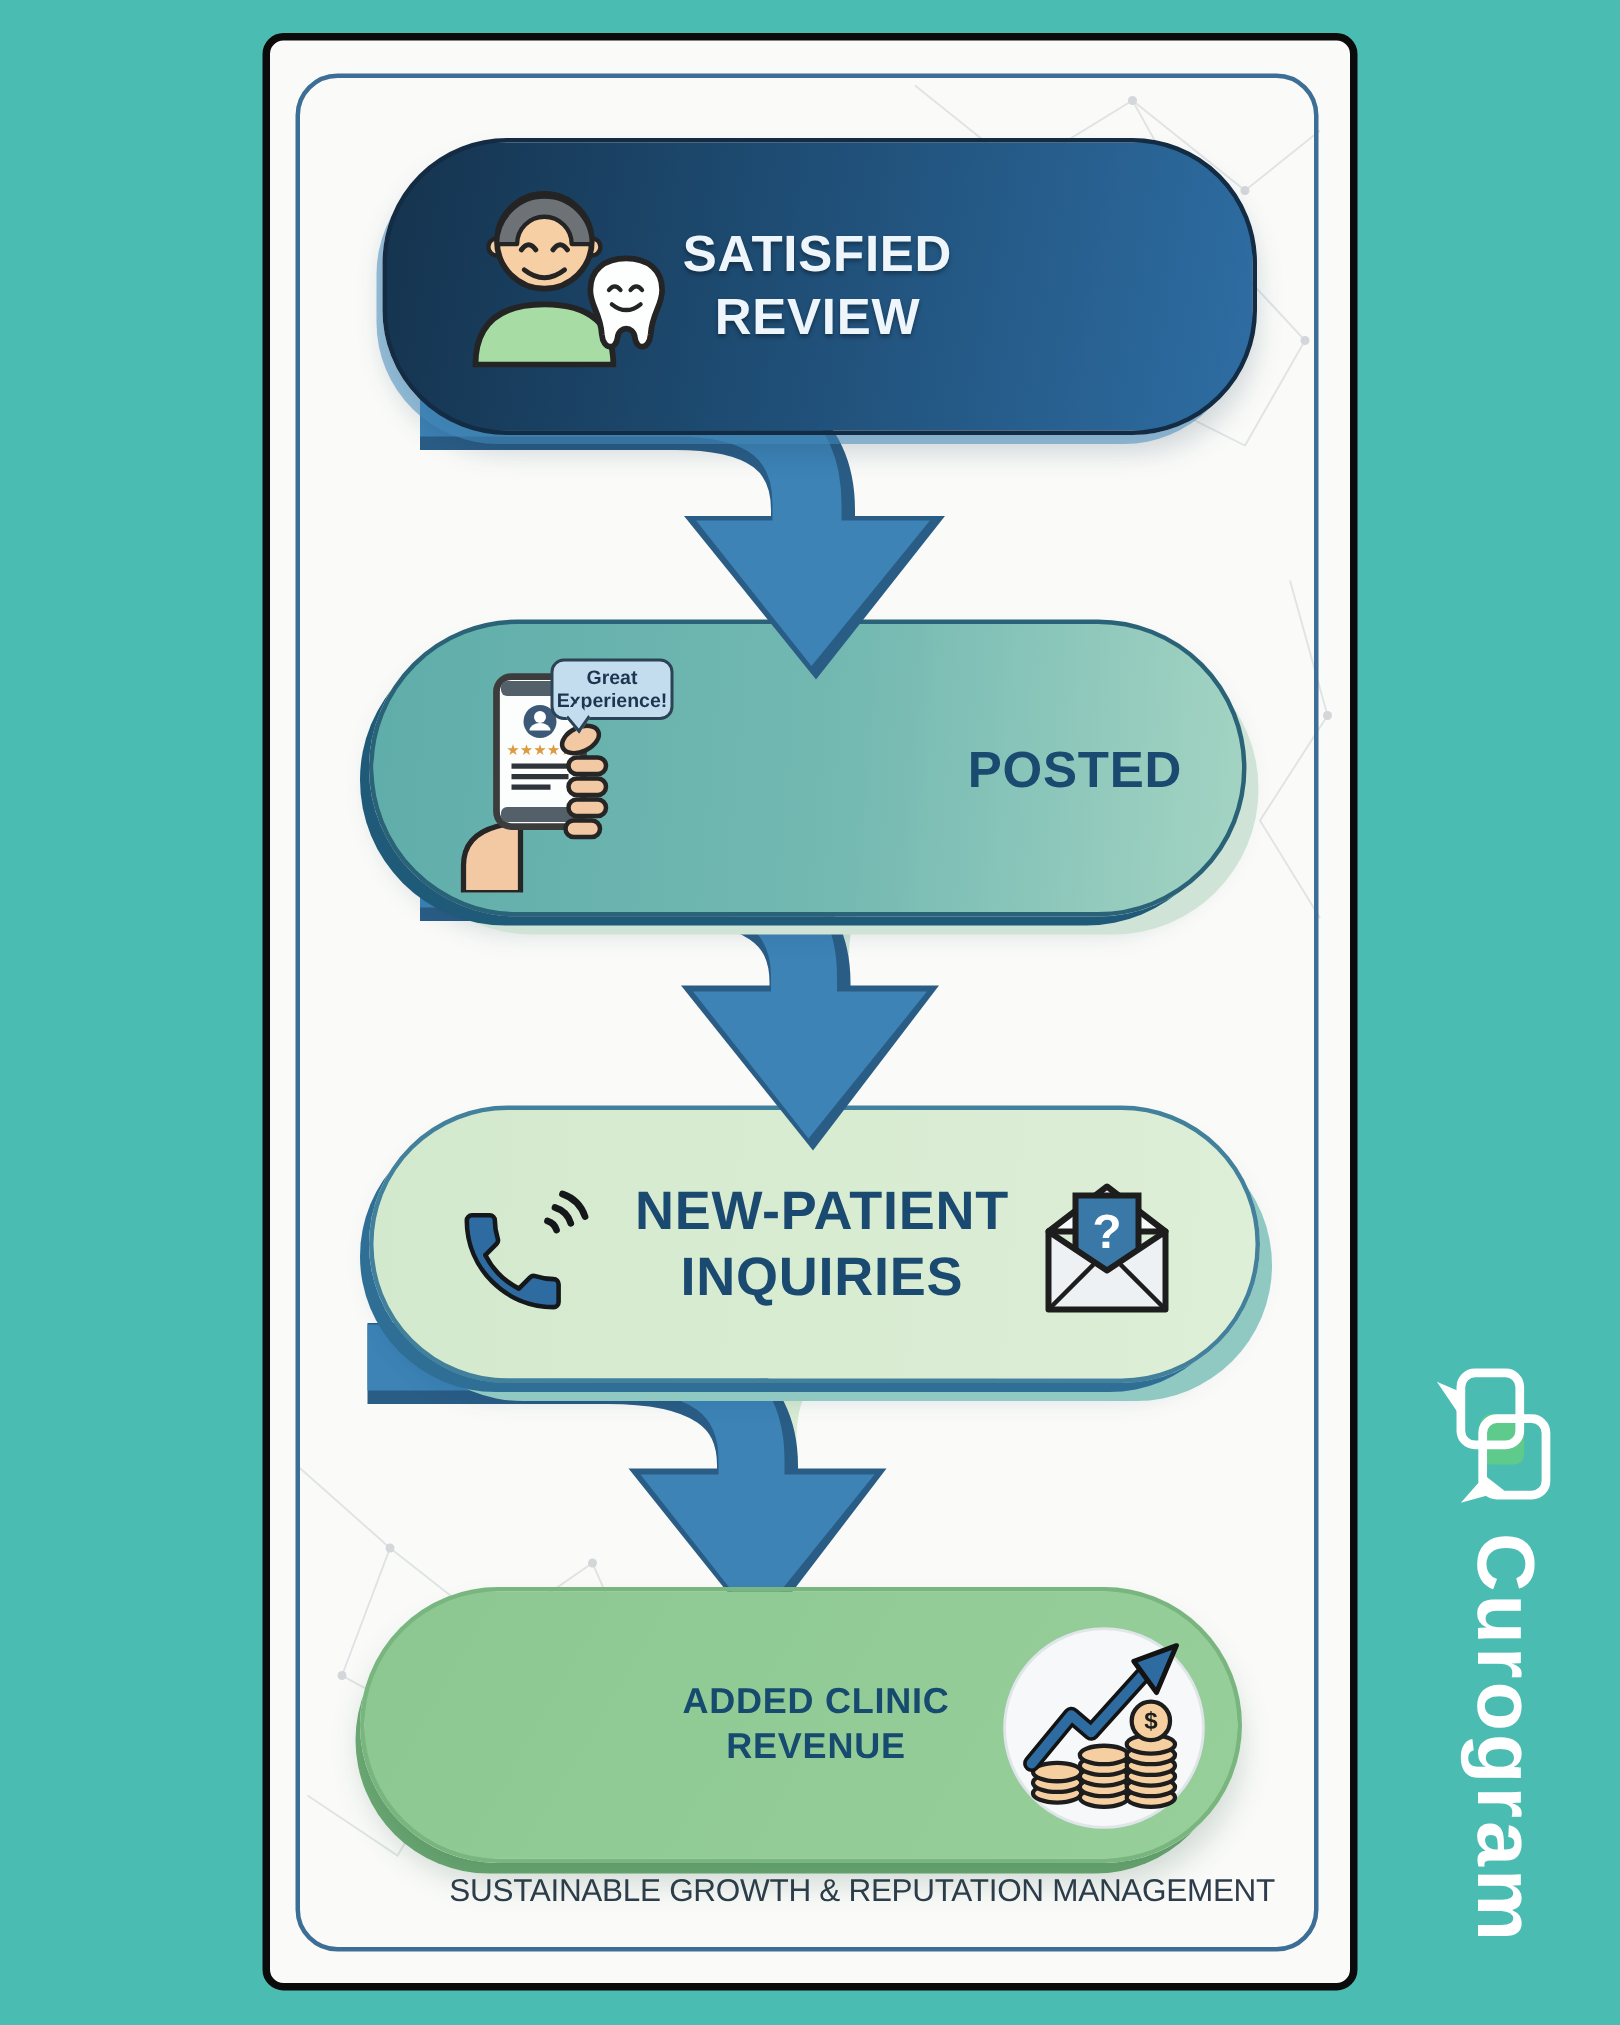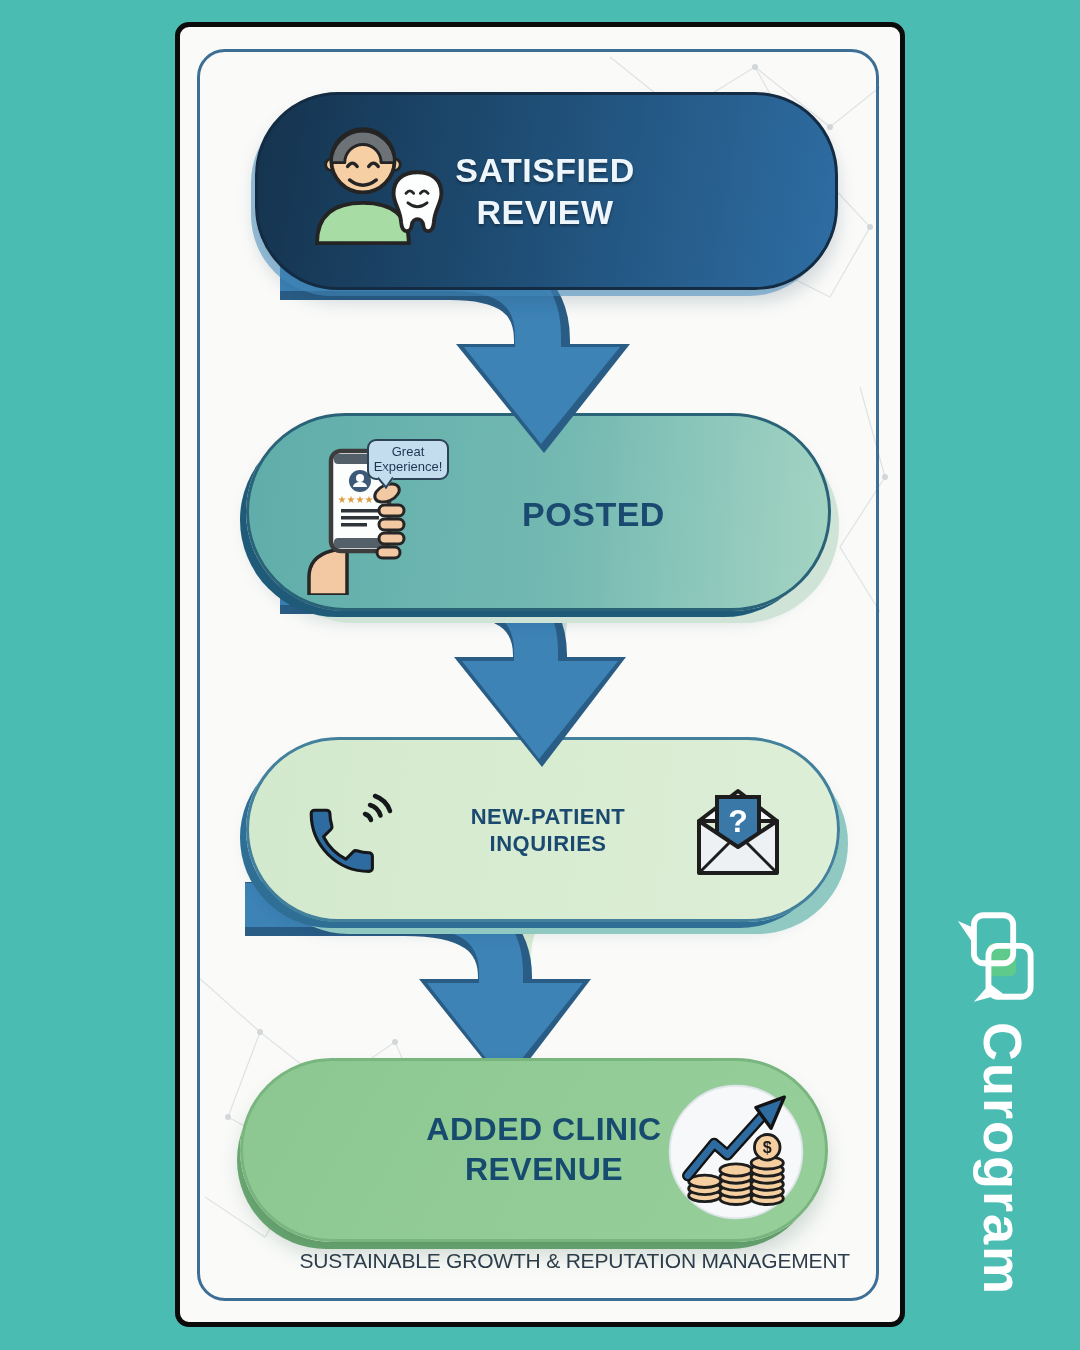--- a/index.html
+++ b/index.html
@@ -43,56 +43,56 @@
   .arrow3{ left:75px;  top:850px; z-index:5; }
 
   
   .pill2{
     left:66px; top:386px; width:585px; height:198px; border-radius:99px; z-index:20;
     background:linear-gradient(95deg,#5fadaa 0%,#74b9b2 55%,#a4d4c3 100%);
     border:3px solid #2a6277;
     box-shadow:-8px 8px 0 -2px #1f5a78, 10px 14px 0 -2px #cfe4d6, 0 12px 16px rgba(20,60,80,.15);
   }
   .pill2 .pill-title{ left:150px; right:40px; top:50%; transform:translateY(-46%);
-    font-size:34px; color:#1b4a70; }
+    font-size:34px; color:#1b4a70;text-align:right; }
   .phone-cluster{ position:absolute; left:52px; top:23px; width:210px; height:160px; }
   .phone-svg{ position:absolute; left:0; top:6px; }
   .bubble{
     position:absolute; left:66px; top:0px; width:82px; box-sizing:border-box;
     background:#c3ddee; border:2.5px solid #2c4257; border-radius:9px;
     padding:3px 2px; text-align:center; font-size:13px; line-height:1.18;
-    font-weight:400; color:#1d3550; z-index:3;
+    font-weight:700; color:#1d3550; z-index:3;
   }
   .bubble:after{
     content:""; position:absolute; left:10px; bottom:-7px; width:11px; height:11px;
     background:#c3ddee; border-left:2.5px solid #2c4257; border-bottom:2.5px solid #2c4257;
     transform:rotate(-55deg) skewX(-15deg);
   }
 
   
   .pill3{
     left:66px; top:710px; width:594px; height:185px; border-radius:93px; z-index:10;
     background:linear-gradient(95deg,#d3e9cd,#ddefd7);
     border:3px solid #42809b;
     box-shadow:-8px 8px 0 -2px #2f6f96, 10px 14px 0 -2px #8fc9c2, 0 12px 16px rgba(20,60,80,.12);
   }
   .pill3 .pill-title{ left:150px; right:140px; top:50%; transform:translateY(-50%);
-    font-size:22px; color:#1b4a70; }
+    font-size:36px; color:#1b4a70; }
   .call-icon{ position:absolute; left:50px; top:42px; }
   .envelope-icon{ position:absolute; right:52px; top:43px; }
 
   
   .pill4{
     left:60px; top:1031px; width:588px; height:184px; border-radius:92px; z-index:6;
     background:linear-gradient(120deg,#8cc791,#97cf9b);
     border:3px solid #79b57e;
     box-shadow:0 14px 20px rgba(30,70,50,.18), -6px 10px 0 -3px #6fae77;
   }
   .pill4 .pill-title{ left:170px; right:150px; top:50%; transform:translateY(-50%);
-    font-size:32px; color:#164a6e; }
+    font-size:24px; color:#164a6e; }
   .revenue-icon{ position:absolute; right:18px; top:20px; }
 
   .caption{
     position:absolute; left:50px; right:50px; top:1222px; z-index:2;
     text-align:right; font-size:21px; letter-spacing:-0.2px;
     font-weight:500; color:#2e3d4c;
   }
 
   
   .brand-logo{ position:absolute; left:955px; top:906px; }

